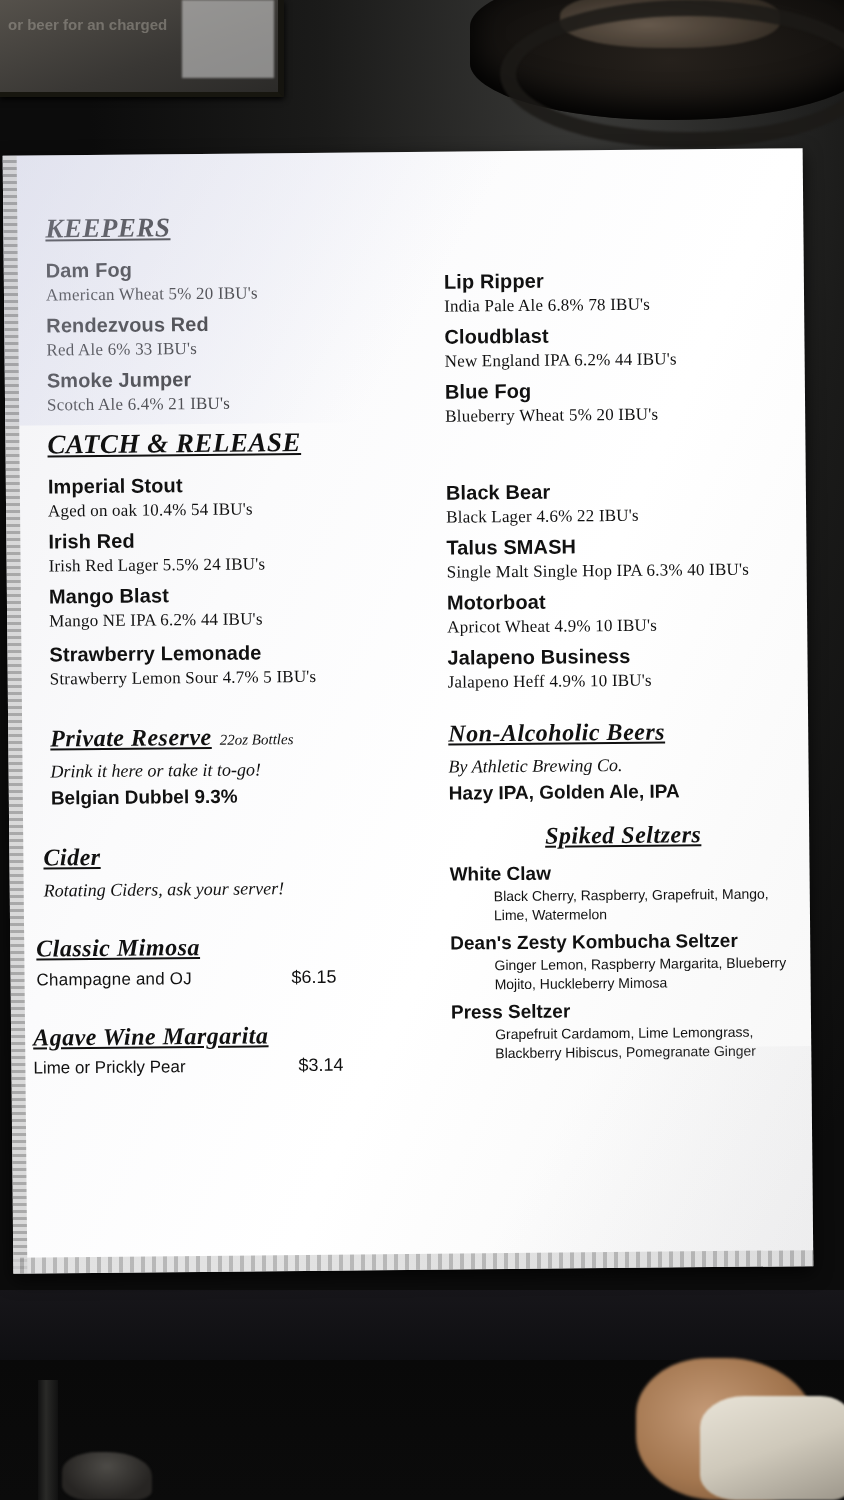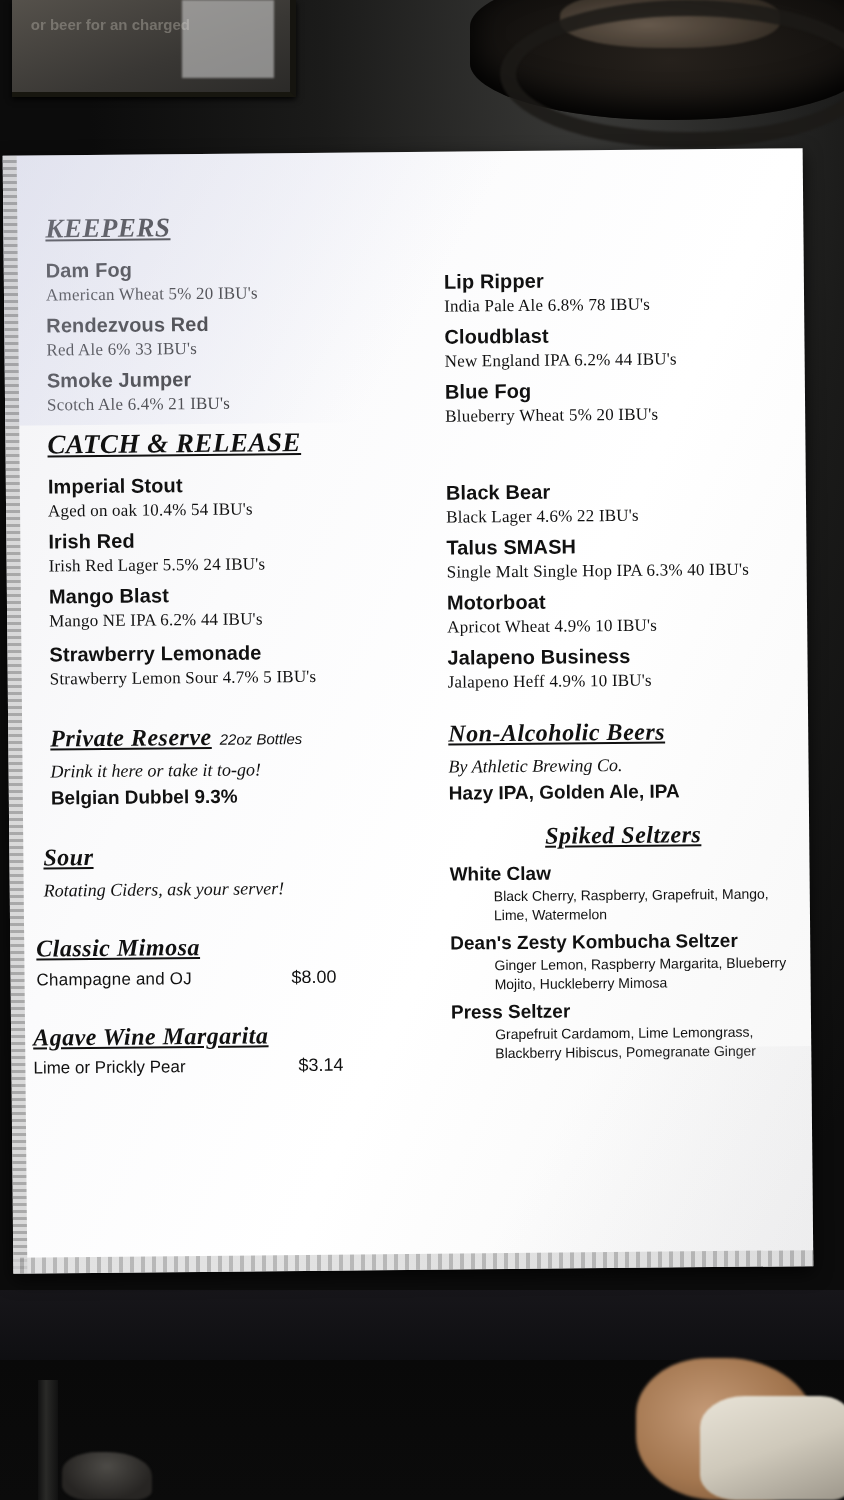--- a/index.html
+++ b/index.html
@@ -25,27 +25,26 @@
   
   .bg-dark {
     position: absolute;
     inset: 0;
     background:
       radial-gradient(ellipse at 70% 4%, #3a3a38 0%, #1b1b1a 32%, #0c0c0c 60%),
       linear-gradient(180deg, #141414 0%, #0d0d0d 55%, #101010 100%);
   }
   .top-placard {
     position: absolute;
-    left: 12px; top: 0px;
+    left: 0px; top: 0px;
     width: 278px; height: 92px;
     background: linear-gradient(160deg, #55514b 0%, #393734 60%, #2b2a28 100%);
     border-right: 6px solid #15140f;
     border-bottom: 5px solid #17160f;
     box-shadow: 0 2px 6px #000;
-    text-align: right;
   }
   .top-placard .txt {
     position: absolute;
     left: 8px; top: 14px;
     width: 170px;
     color: #9e9a92;
     font-size: 15px;
     line-height: 22px;
     font-weight: bold;
     opacity: .55;
@@ -214,21 +213,21 @@
     letter-spacing: .2px;
   }
   .note-ital {
     font-family: "Liberation Serif", serif;
     font-style: italic;
     font-size: 18px;
     line-height: 22px;
     margin: 2px 0 0 0;
   }
   .bottles {
-    font-family: Liberation Sans, sans-serif;
+    font-family: Liberation Serif, serif;
     font-style: italic;
     font-size: 15px;
     margin-left: 8px;
   }
   .bold-line {
     font-family: "Liberation Sans", sans-serif;
     font-weight: bold;
     font-size: 19px;
     line-height: 25px;
     margin-top: 3px;
@@ -332,31 +331,31 @@
 
         <div>
           <span class="sec-head small">Private Reserve</span><span class="bottles">22oz Bottles</span>
           <div class="note-ital">Drink it here or take it to-go!</div>
           <div class="bold-line">Belgian Dubbel  9.3%</div>
         </div>
 
         <div class="spacer-lg"></div>
 
         <div style="margin-left:-8px;">
-          <div class="sec-head small">Sour</div>
+          <div class="sec-head small">Cider</div>
           <div class="note-ital">Rotating Ciders,  ask your server!</div>
         </div>
 
         <div class="spacer-lg"></div>
 
         <div style="margin-left:-16px;">
           <div class="sec-head small">Classic Mimosa</div>
           <div class="priced">
             <span class="item-desc handwrite" style="font-family:'Liberation Sans',sans-serif;font-weight:normal;font-size:17px;">Champagne and OJ</span>
-            <span class="price">$8.00</span>
+            <span class="price">$6.15</span>
           </div>
         </div>
 
         <div class="spacer-lg"></div>
 
         <div style="margin-left:-20px;">
           <div class="sec-head small">Agave Wine Margarita</div>
           <div class="priced" style="width:310px;">
             <span style="font-family:'Liberation Sans',sans-serif;font-size:17px;">Lime or Prickly Pear</span>
             <span class="price">$3.14</span>

